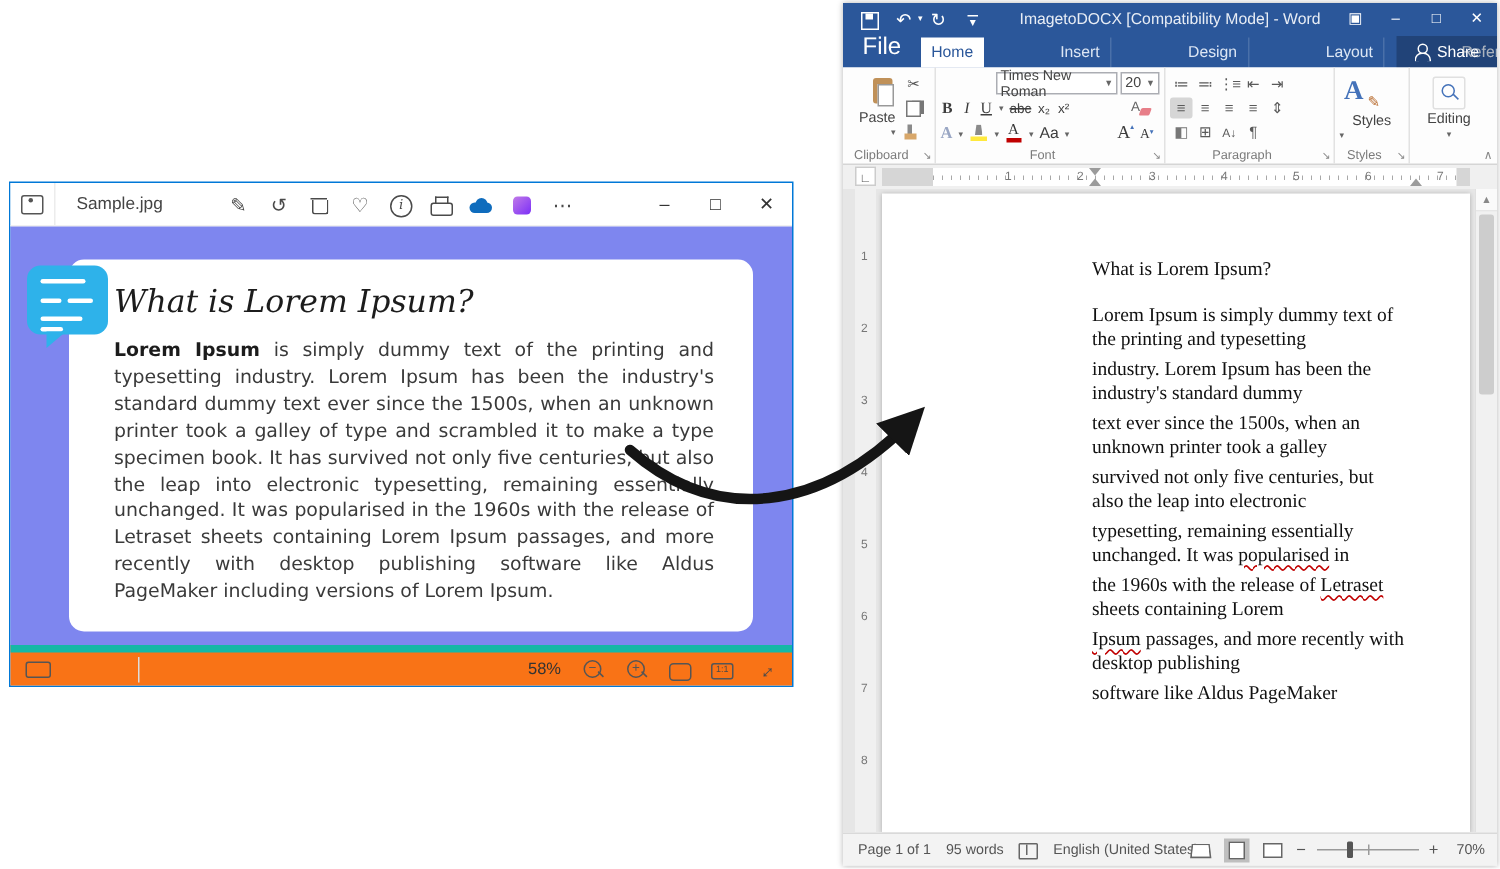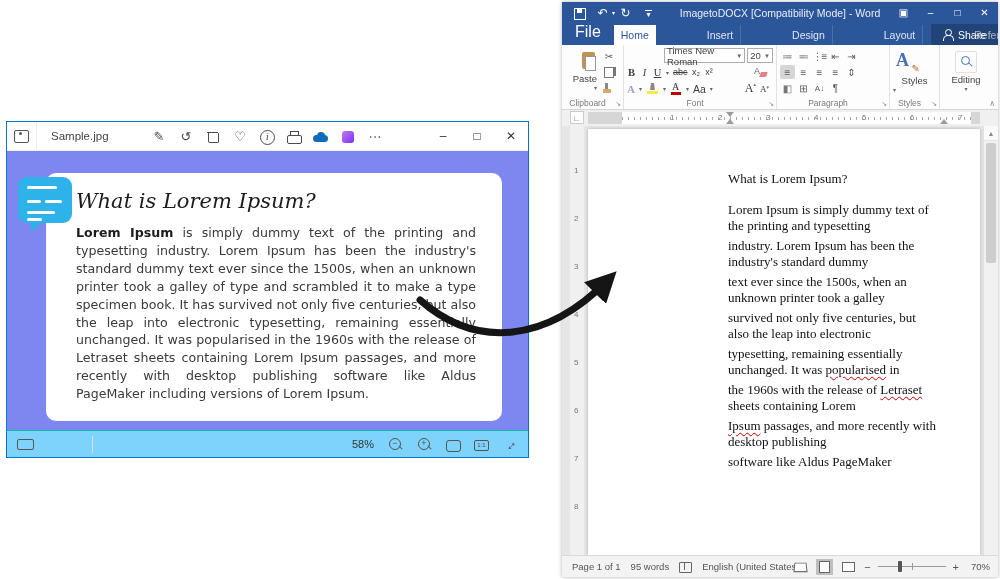--- a/index.html
+++ b/index.html
@@ -27,21 +27,21 @@
   .wc-ic{width:34px;height:29px;font-size:12px;line-height:29px;text-align:center;color:#333;}
   .pw-content{flex:1 1 auto;background:#7e86ef;position:relative;overflow:hidden;}
   .card{position:absolute;left:39px;top:22px;width:456px;height:248px;background:#fff;border-radius:10px;padding:16px 26px 0 30px;}
   .card-heading{font-family:"DejaVu Serif",serif;font-style:italic;font-weight:500;font-size:21px;color:#1c1c1c;margin:0 0 11px 0;}
   .card-body{font-family:"DejaVu Sans",sans-serif;font-size:12.6px;line-height:17.9px;color:#3a3a3a;text-align:justify;margin:0;}
   .card-body b{color:#1c1c1c;}
   .bubble{position:absolute;left:11px;top:26px;width:54px;height:46px;background:#2eb2ea;border-radius:9px;padding:9px 8px 0 9px;z-index:2;}
   .bubble::after{content:"";position:absolute;left:13px;bottom:-9px;width:0;height:0;border-top:11px solid #2eb2ea;border-right:13px solid transparent;}
   .bubble .bar{height:3px;background:#fff;border-radius:2px;margin-bottom:4px;}
   .b1{width:30px;} .b2{width:14px;display:inline-block;margin-right:4px;} .b3{width:17px;display:inline-block;} .b4{width:28px;} .b5{width:15px;}
-  .pw-footer{height:27px;background:#7dd3fc;border-top:1px solid #14b8a6;display:flex;align-items:center;flex:0 0 auto;position:relative;}
+  .pw-footer{height:27px;background:#f97316;border-top:5px solid #14b8a6;display:flex;align-items:center;flex:0 0 auto;position:relative;}
   .filmstrip{width:17px;height:11px;border:1px solid #555;border-radius:2px;margin-left:10px;}
   .pw-footer-sep{width:1px;height:17px;background:#ddd;margin-left:58px;}
   .pw-zoomwrap{position:absolute;right:10px;display:flex;align-items:center;gap:13px;}
   .pw-zoomtext{font-size:11px;color:#333;}
   .ft-ic{position:relative;width:16px;height:15px;display:inline-block;font-size:12px;line-height:15px;text-align:center;color:#4a4a4a;}
   .icon-zoom-out::before,.icon-zoom-in::before{position:absolute;left:2px;top:1px;width:10px;height:10px;border:1px solid #555;border-radius:50%;font-size:9px;line-height:9px;text-align:center;color:#555;}
   .icon-zoom-out::before{content:"−";}
   .icon-zoom-in::before{content:"+";}
   .icon-zoom-out::after,.icon-zoom-in::after{content:"";position:absolute;left:11px;top:10px;width:5px;border-top:1px solid #555;transform:rotate(45deg);}
   .icon-fit-to-window::before{content:"";position:absolute;left:1px;top:3px;width:13px;height:10px;border:1px solid #555;border-radius:3px;}

